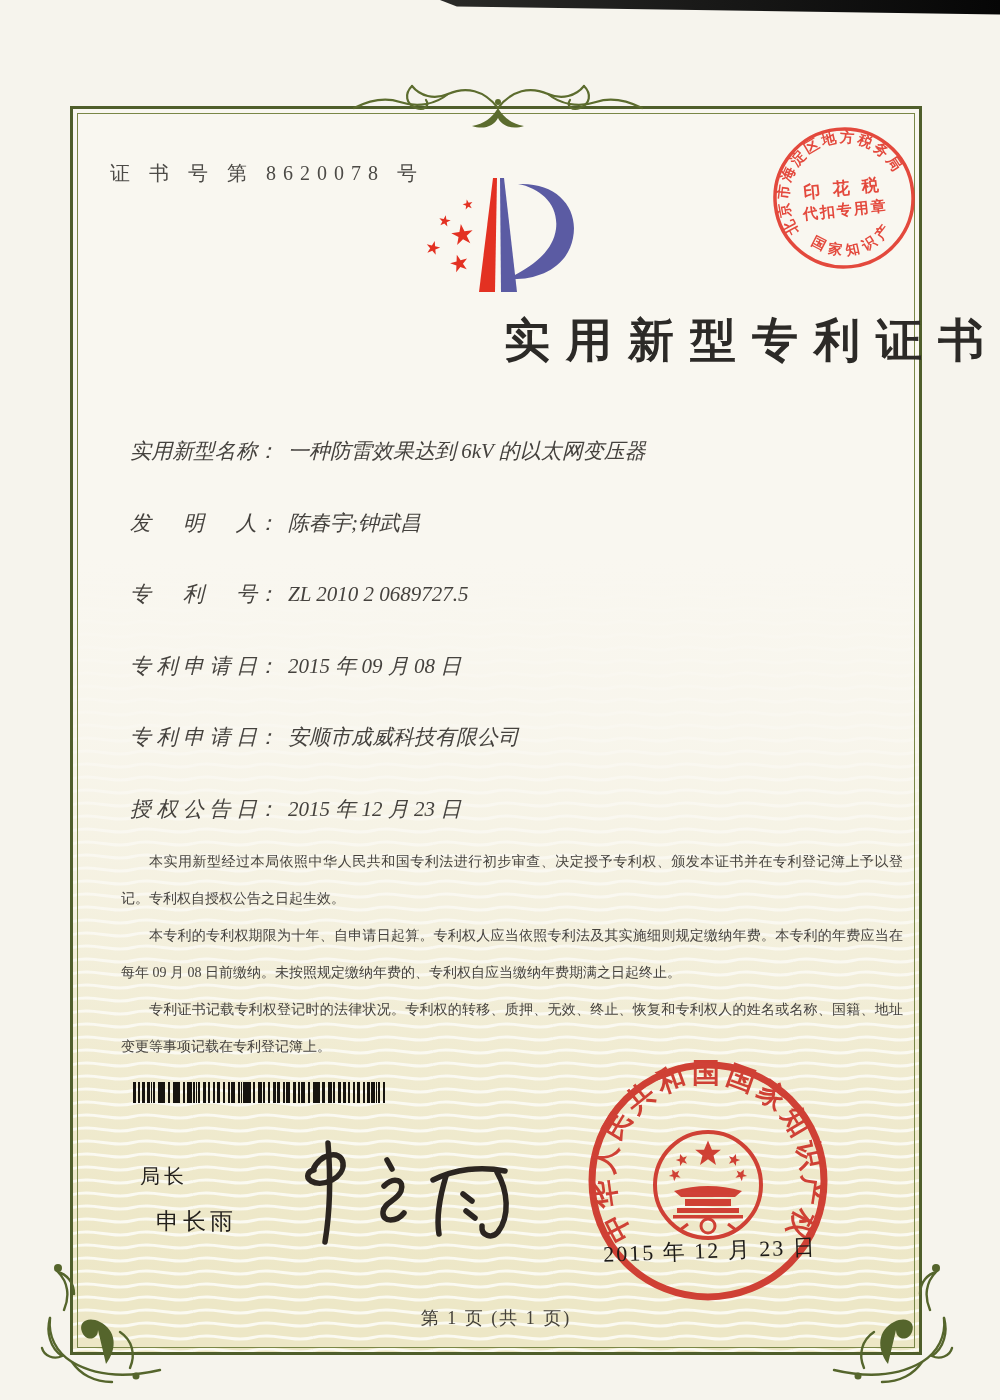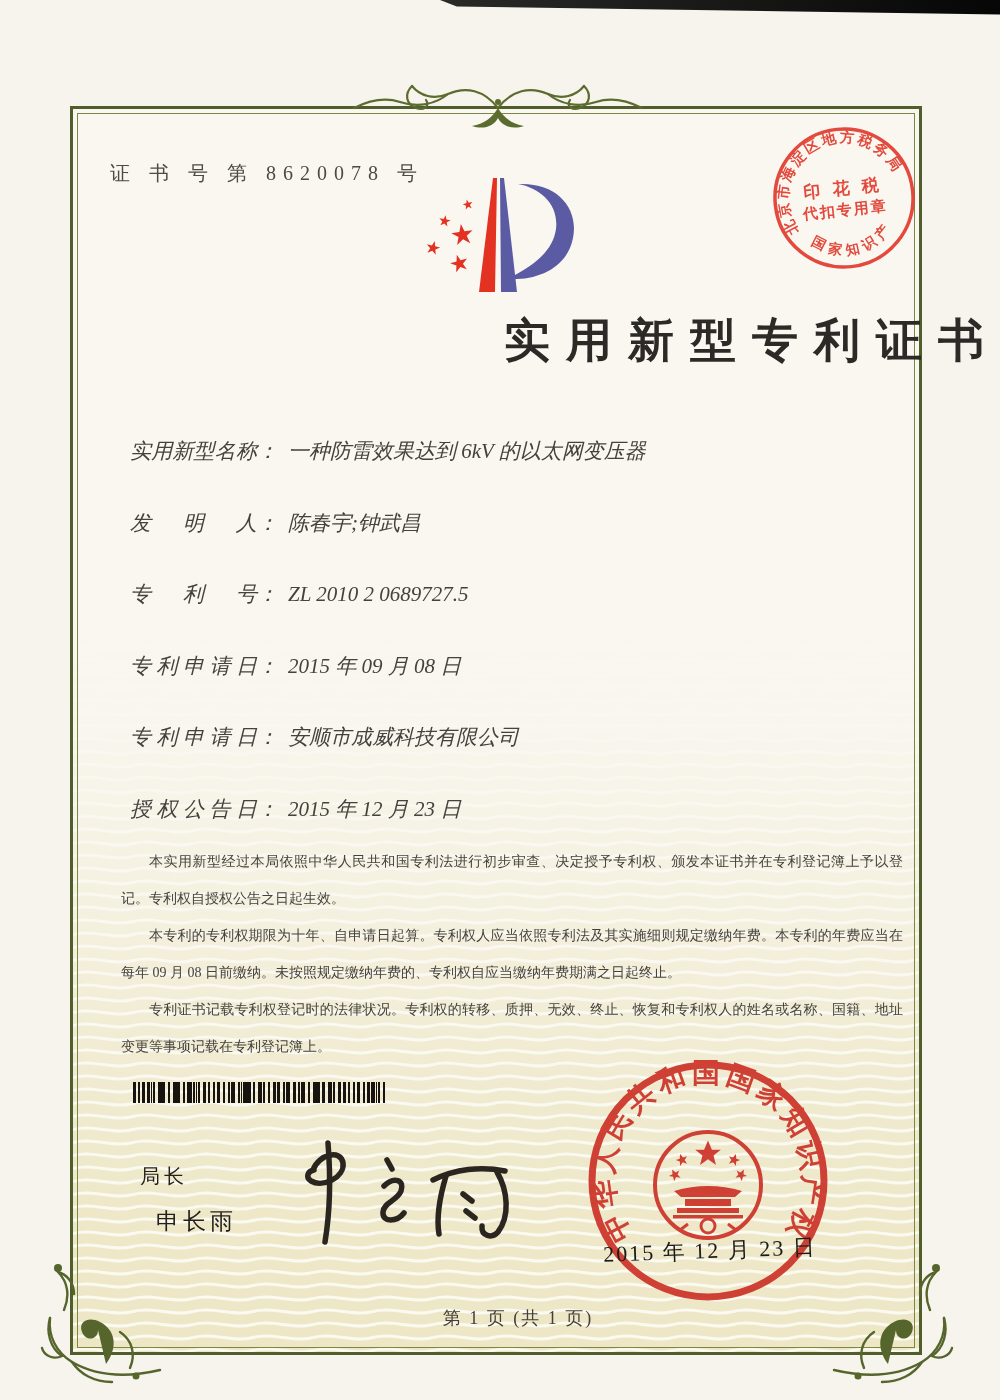--- a/index.html
+++ b/index.html
@@ -65,21 +65,21 @@
     font-family:"Liberation Sans","DejaVu Sans",sans-serif; letter-spacing:4px; z-index:4;}
   .signature{position:absolute; left:283px; top:1136px; z-index:5;}
   
   .seal{position:absolute; left:585px; top:1058px; z-index:4; opacity:.93;}
   .seal text{fill:#cd3429; font-weight:bold; font-family:"Liberation Serif","DejaVu Serif",serif;}
   .seal-date{position:absolute; left:594px; top:1236px; width:232px; text-align:center;
     font-size:22px; letter-spacing:2px; color:#1d1b18; z-index:6; transform:rotate(-2deg);
     white-space:nowrap;}
   
   .footer{position:absolute; left:73px; top:1306px; width:846px; text-align:center;
-    font-size:18px; color:#434039; z-index:4; letter-spacing:2px;padding-left:22px;}
+    font-size:18px; color:#434039; z-index:4; letter-spacing:2px;}
 </style>
 </head>
 <body>
 
 <div class="page">
 
   <div class="scan-strip"></div>
 
   <svg class="waves" width="846" height="1243">
     <defs>

